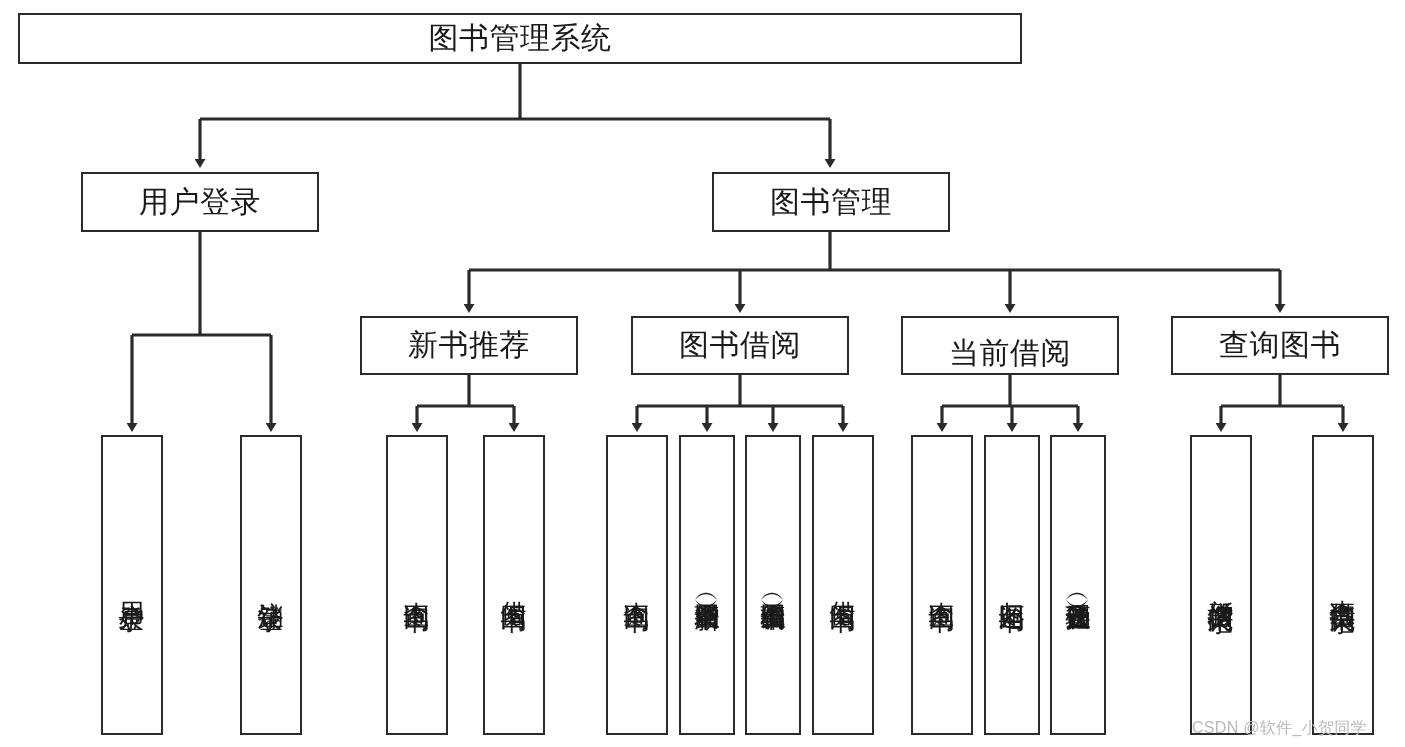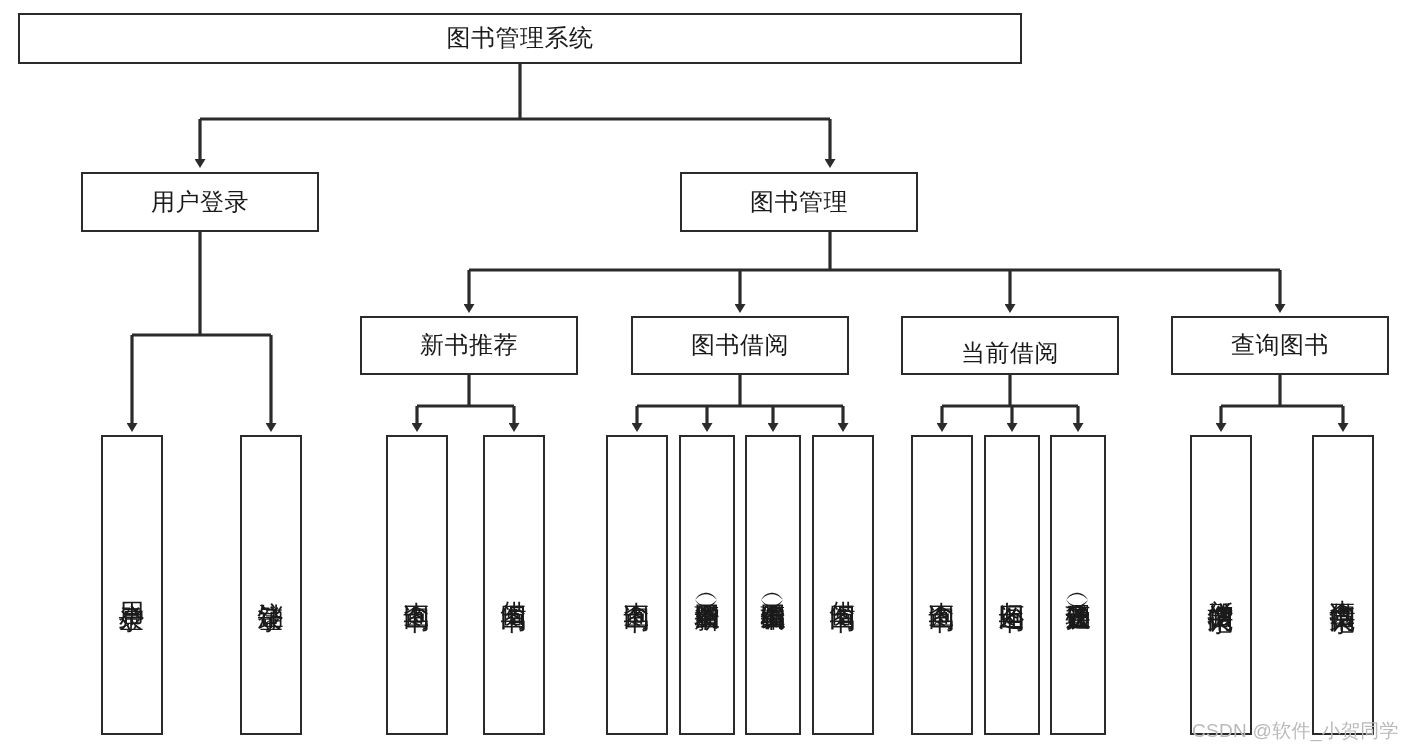--- a/index.html
+++ b/index.html
@@ -34,21 +34,21 @@
     overflow: hidden;
   }
   .node-label {
     color: #1a1a1a;
     line-height: 1.02;
     white-space: nowrap;
     text-align: center;
   }
   
   .h-node .node-label {
-    font-size: 24px;
+    font-size: 30px;
     letter-spacing: 0.5px;
   }
   
   .v-node {
     align-items: center;
     justify-content: center;
     padding: 4px 0;
   }
   .v-node .node-label {
     writing-mode: vertical-rl;
@@ -58,21 +58,21 @@
     letter-spacing: 2px;
     white-space: nowrap;
   }
   .v-node.tight .node-label {
     font-size: 25px;
     letter-spacing: 0px;
   }
   .watermark {
     position: absolute;
     color: #b9b9b9;
-    font-size: 19px;
+    font-size: 16px;
     white-space: nowrap;
     letter-spacing: 0.3px;
   }
 </style>
 </head>
 <body>
 
 <div id="canvas" style="background: rgb(255, 255, 255);">
 
   <svg id="wires" viewBox="0 0 1405 747" width="1405" height="747" xmlns="http://www.w3.org/2000/svg">
@@ -127,21 +127,21 @@
     </g>
   </svg>
 
   <div class="node h-node" style="left: 18px; top: 13px; width: 1004px; height: 51px; border-color: rgb(43, 43, 43); background: rgb(255, 255, 255);">
     <span class="node-label" style="color: rgb(26, 26, 26);">图书管理系统</span>
   </div>
 
   <div class="node h-node" style="left: 81px; top: 172px; width: 238px; height: 60px; border-color: rgb(43, 43, 43); background: rgb(255, 255, 255);">
     <span class="node-label" style="color: rgb(26, 26, 26);">用户登录</span>
   </div>
-  <div class="node h-node" style="left: 680px; top: 172px; width: 238px; height: 60px; border-color: rgb(43, 43, 43); background: rgb(255, 255, 255); font-family: Liberation Serif, serif;">
+  <div class="node h-node" style="left: 712px; top: 172px; width: 238px; height: 60px; border-color: rgb(43, 43, 43); background: rgb(255, 255, 255); font-family: Liberation Serif, serif;">
     <span class="node-label" style="color: rgb(26, 26, 26);">图书管理</span>
   </div>
 
   <div class="node h-node" style="left: 360px; top: 316px; width: 218px; height: 59px; border-color: rgb(43, 43, 43); background: rgb(255, 255, 255);">
     <span class="node-label" style="color: rgb(26, 26, 26);">新书推荐</span>
   </div>
   <div class="node h-node" style="left: 631px; top: 316px; width: 218px; height: 59px; border-color: rgb(43, 43, 43); background: rgb(255, 255, 255);">
     <span class="node-label" style="color: rgb(26, 26, 26);">图书借阅</span>
   </div>
   <div class="node h-node" style="left: 901px; top: 316px; width: 218px; height: 59px; border-color: rgb(43, 43, 43); background: rgb(255, 255, 255);">

